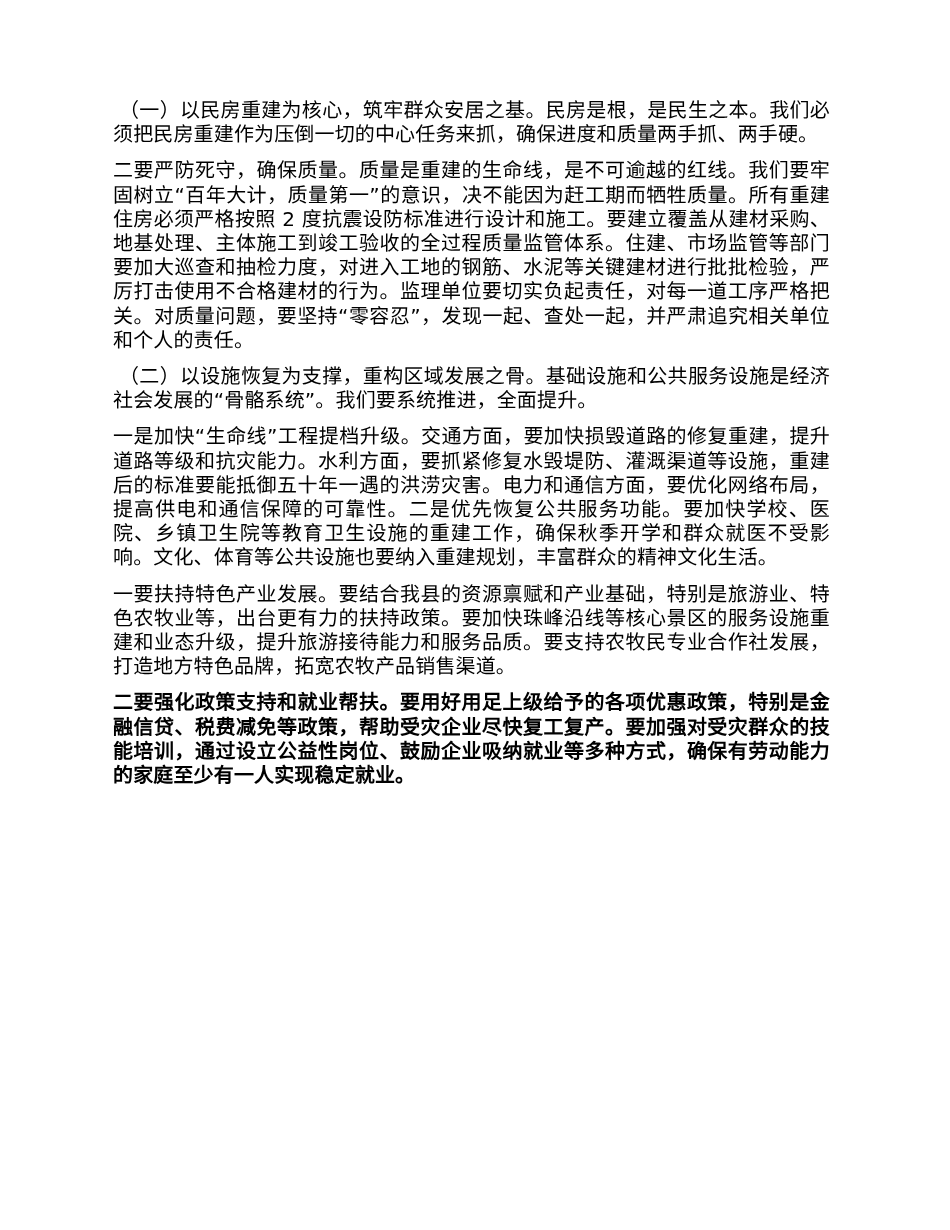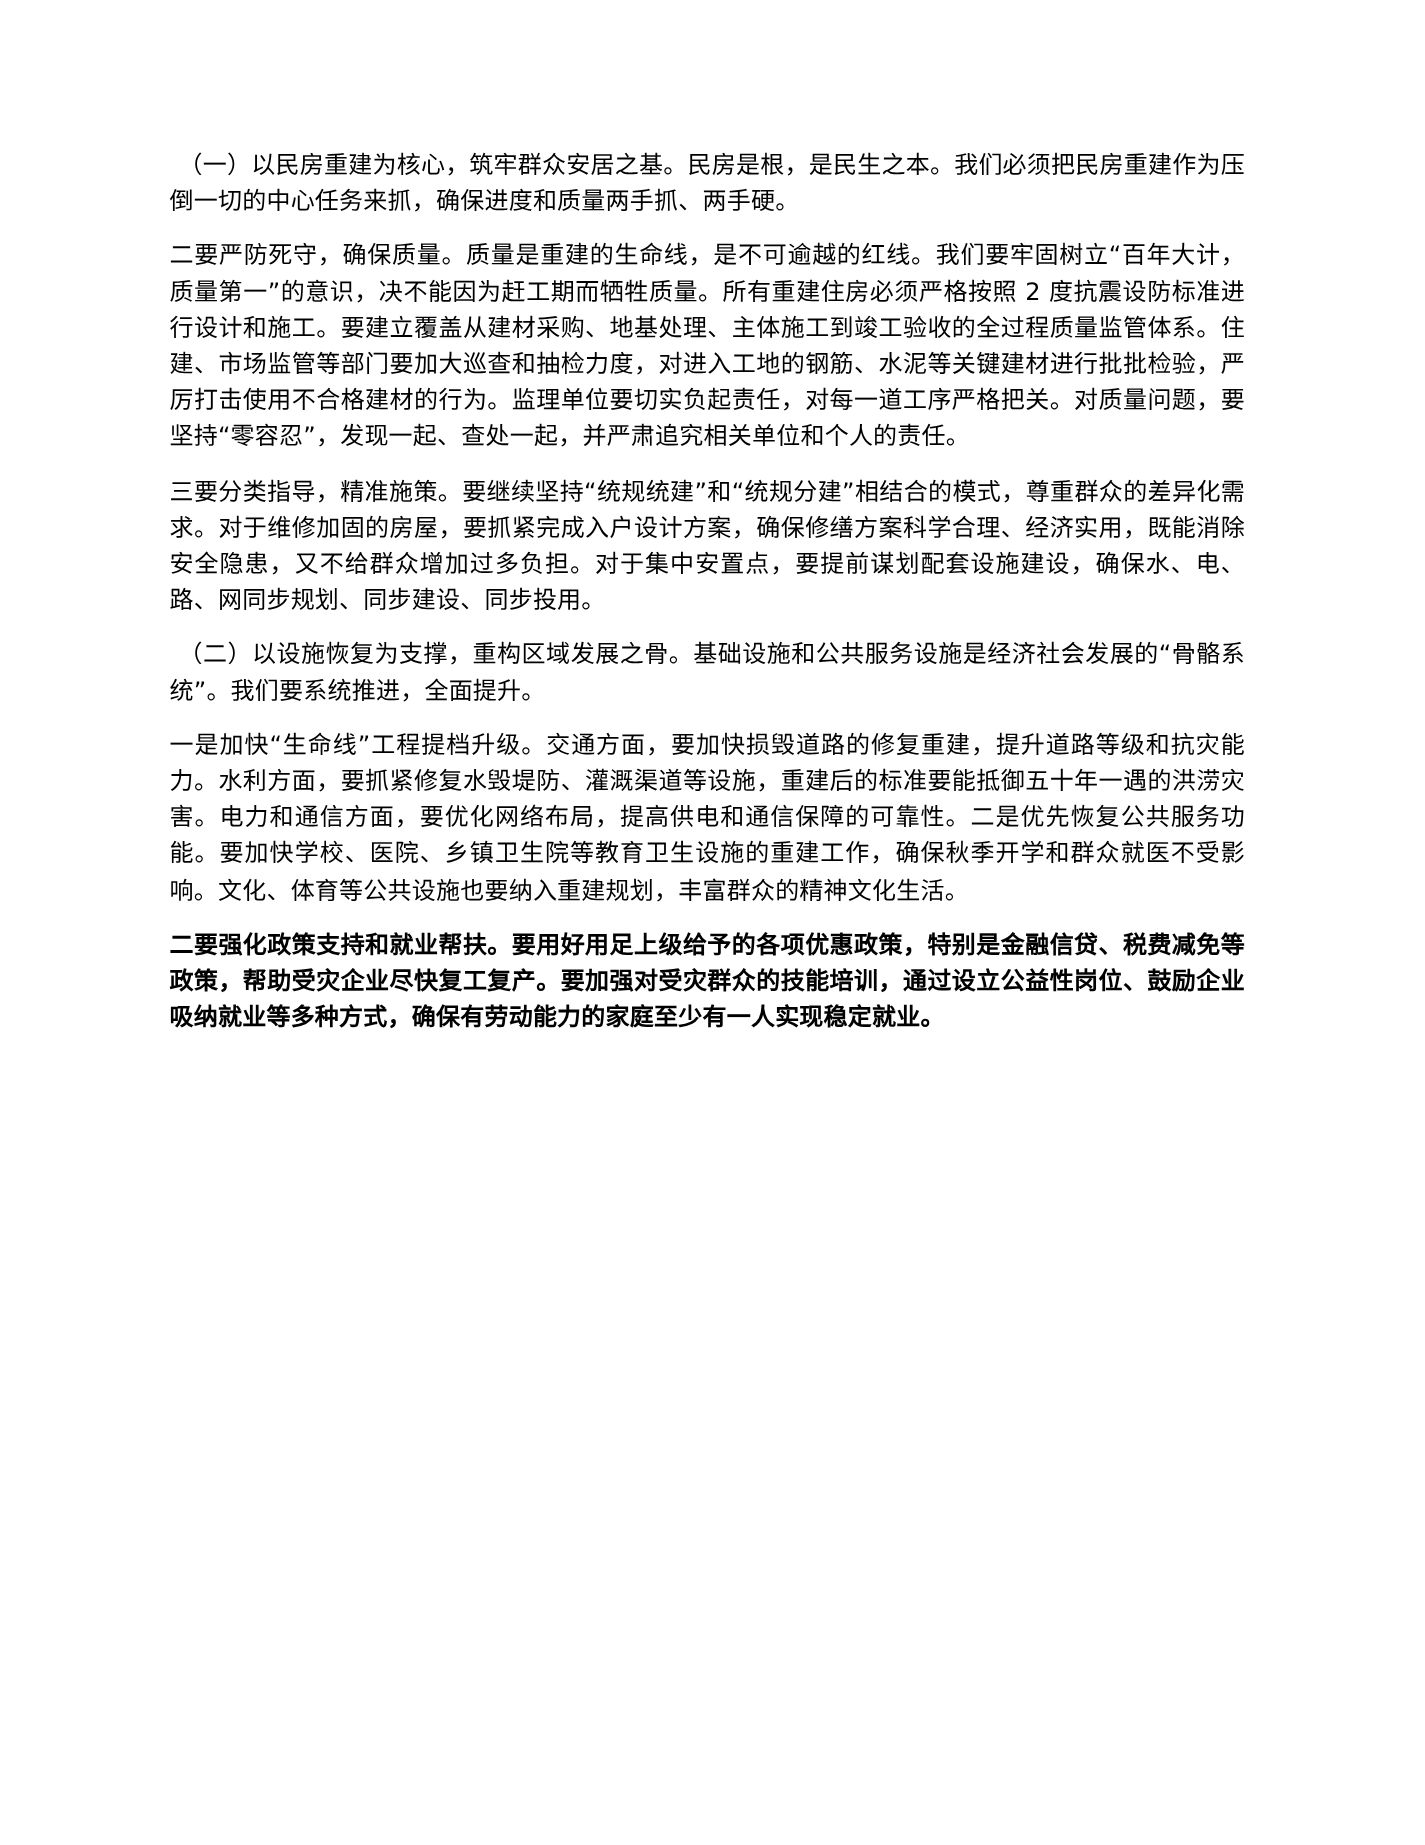--- a/index.html
+++ b/index.html
@@ -22,21 +22,21 @@
     background: #ffffff;
     box-sizing: border-box;
     padding: 98px 110px 0 113px;
   }
   .doc-body {
     width: 727px;
   }
   p.para {
     margin: 0 10px 12px 0;
     padding: 0;
-    font-size: 16px;
+    font-size: 20px;
     line-height: 24.2px;
     text-align: justify;
     text-justify: inter-character;
     letter-spacing: 0.15px;
     color: #000000;
     font-weight: 400;
     word-break: break-all;
     text-indent: 0;
   }
   p.para.section-head {
@@ -51,25 +51,25 @@
 <body>
 
 <div class="page">
   <div class="doc-body">
 
     <p class="para section-head">（一）以民房重建为核心，筑牢群众安居之基。民房是根，是民生之本。我们必须把民房重建作为压倒一切的中心任务来抓，确保进度和质量两手抓、两手硬。</p>
 
 
     <p class="para">二要严防死守，确保质量。质量是重建的生命线，是不可逾越的红线。我们要牢固树立“百年大计，质量第一”的意识，决不能因为赶工期而牺牲质量。所有重建住房必须严格按照 2 度抗震设防标准进行设计和施工。要建立覆盖从建材采购、地基处理、主体施工到竣工验收的全过程质量监管体系。住建、市场监管等部门要加大巡查和抽检力度，对进入工地的钢筋、水泥等关键建材进行批批检验，严厉打击使用不合格建材的行为。监理单位要切实负起责任，对每一道工序严格把关。对质量问题，要坚持“零容忍”，发现一起、查处一起，并严肃追究相关单位和个人的责任。</p>
 
-    <p class="para">三要分类指导，精准施策。要继续坚持“统规统建”和“统规分建”相结合的模式，尊重群众的差异化需求。对于维修加固的房屋，要抓紧完成入户设计方案，确保修缮方案科学合理、经济实用，既能消除安全隐患，又不给群众增加过多负担。对于集中安置点，要提前谋划配套设施建设，确保水、电、路、网同步规划、同步建设、同步投用。</p>
 
     <p class="para section-head">（二）以设施恢复为支撑，重构区域发展之骨。基础设施和公共服务设施是经济社会发展的“骨骼系统”。我们要系统推进，全面提升。</p>
 
     <p class="para">一是加快“生命线”工程提档升级。交通方面，要加快损毁道路的修复重建，提升道路等级和抗灾能力。水利方面，要抓紧修复水毁堤防、灌溉渠道等设施，重建后的标准要能抵御五十年一遇的洪涝灾害。电力和通信方面，要优化网络布局，提高供电和通信保障的可靠性。二是优先恢复公共服务功能。要加快学校、医院、乡镇卫生院等教育卫生设施的重建工作，确保秋季开学和群众就医不受影响。文化、体育等公共设施也要纳入重建规划，丰富群众的精神文化生活。</p>
 
 
 
+    <p class="para">一要扶持特色产业发展。要结合我县的资源禀赋和产业基础，特别是旅游业、特色农牧业等，出台更有力的扶持政策。要加快珠峰沿线等核心景区的服务设施重建和业态升级，提升旅游接待能力和服务品质。要支持农牧民专业合作社发展，打造地方特色品牌，拓宽农牧产品销售渠道。</p>
 
     <p class="para">二要强化政策支持和就业帮扶。要用好用足上级给予的各项优惠政策，特别是金融信贷、税费减免等政策，帮助受灾企业尽快复工复产。要加强对受灾群众的技能培训，通过设立公益性岗位、鼓励企业吸纳就业等多种方式，确保有劳动能力的家庭至少有一人实现稳定就业。</p>
 
   </div>
 </div>
 
 </body></html>

